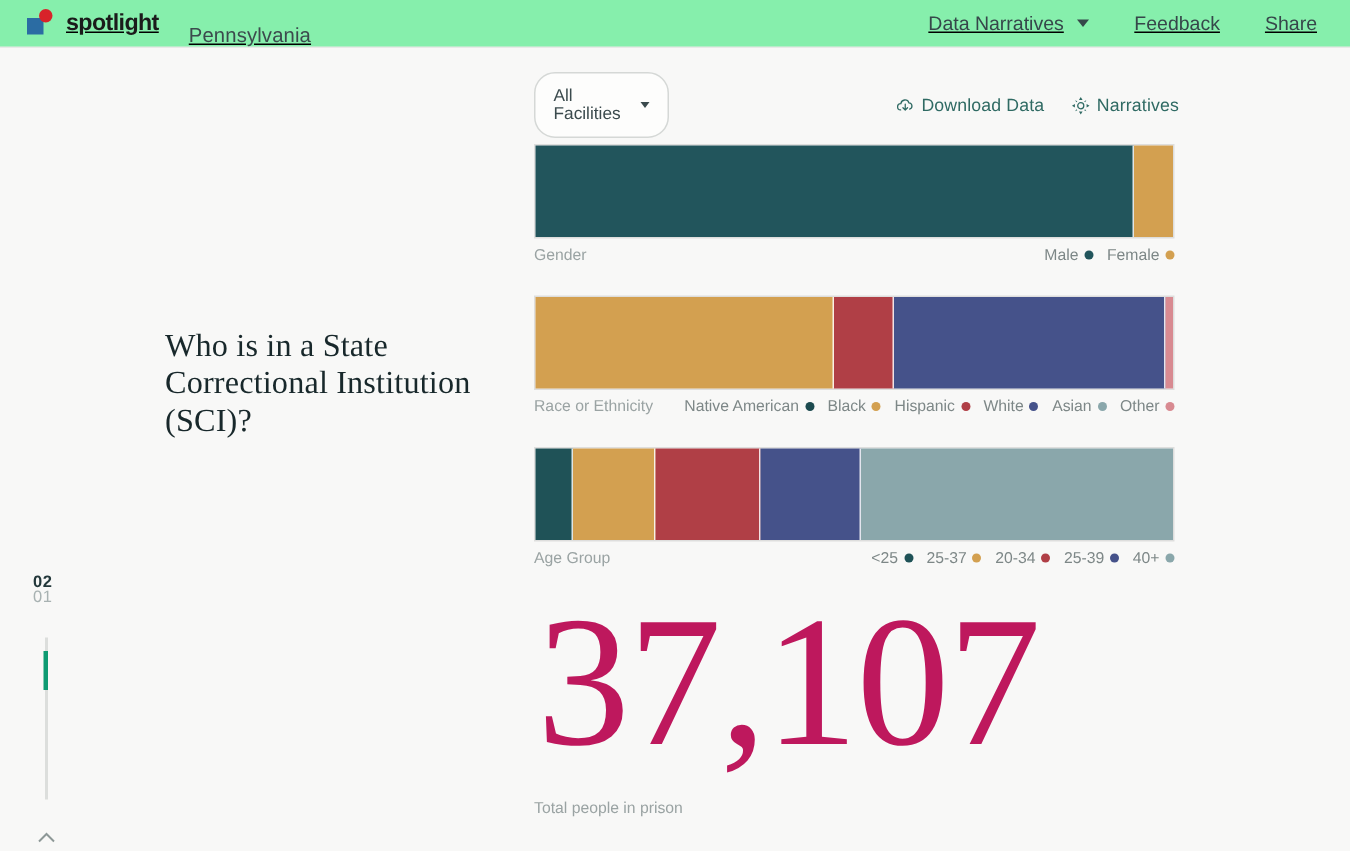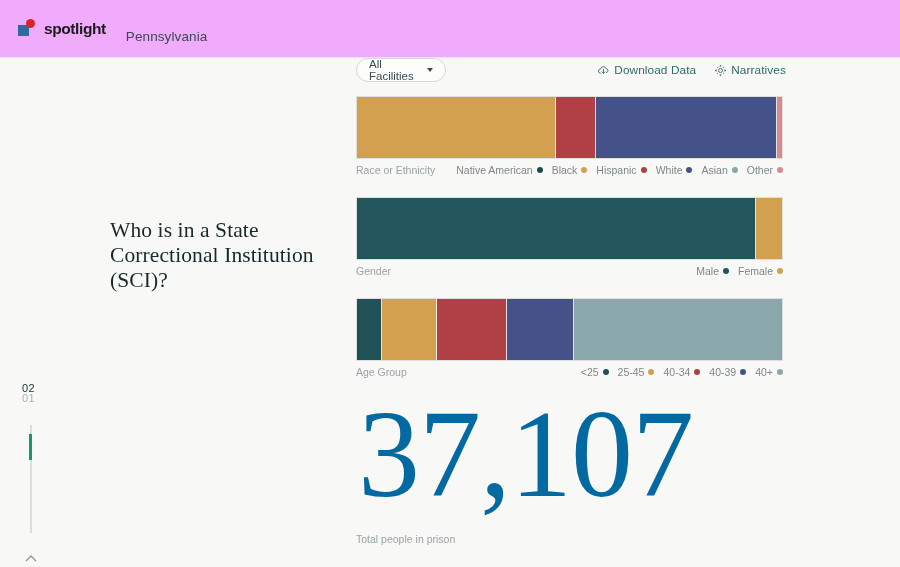--- a/index.html
+++ b/index.html
@@ -6,24 +6,24 @@
   html, body {
     width: 900px; height: 567px;
     background: #f8f8f7;
     font-family: "Liberation Sans", sans-serif;
     overflow: hidden;
   }
   body { position: relative; }
 
   
   .topbar {
-    position: absolute; left: 0; top: 0; width: 900px; height: 58px;
-    background: #f0abfc;
+    position: absolute; left: 0; top: 0; width: 900px; height: 32px;
+    background: #86efac;
     border-bottom: 1px solid #e9e9e7;
-    display: flex; align-items: center;
+    display: flex; align-items: center; text-decoration: underline;
   }
   .brand { display: flex; align-items: center; margin-left: 18px; }
   .logo-mark { position: relative; width: 22px; height: 20px; margin-right: 4px; }
   .logo-sq {
     position: absolute; left: 0; bottom: 3px;
     width: 11px; height: 11px; background: #2b6ca3;
   }
   .logo-dot {
     position: absolute; left: 8px; top: 0px;
     width: 9px; height: 9px; border-radius: 50%; background: #d8232a;
@@ -47,21 +47,21 @@
     border-right: 4px solid transparent;
     border-top: 5px solid #36474a;
   }
 
   
   .rail {
     position: absolute; left: 0; top: 44px; width: 62px; height: 523px;
   }
   .rail-num-cur {
     position: absolute; left: 22px; top: 338px;
-    font-size: 11px; font-weight: normal; color: #23383b; letter-spacing: 0.3px;
+    font-size: 11px; font-weight: bold; color: #23383b; letter-spacing: 0.3px;
   }
   .rail-num-tot {
     position: absolute; left: 22px; top: 348px;
     font-size: 11px; color: #a8b2b2; letter-spacing: 0.3px;
   }
   .rail-track {
     position: absolute; left: 30px; top: 381px;
     width: 2px; height: 108px; background: #dcdedc;
   }
   .rail-thumb {
@@ -86,21 +86,21 @@
   }
 
   
   .main { position: absolute; left: 356px; top: 44px; width: 430px; }
 
   .toolbar {
     display: flex; align-items: center; height: 52px;
   }
   .facility-select {
     display: flex; align-items: center; justify-content: space-between;
-    width: 90px; height: 24px; padding: 0 12px;
+    width: 90px; height: 44px; padding: 0 12px;
     border: 1px solid #d5d8d6; border-radius: 14px;
     background: #fdfdfc; cursor: pointer;
   }
   .facility-select span.lbl { font-size: 11.5px; color: #3b4a4d; }
   .caret-sm {
     width: 0; height: 0; margin-left: 8px;
     border-left: 3.5px solid transparent;
     border-right: 3.5px solid transparent;
     border-top: 4.5px solid #3b4a4d;
   }
@@ -128,40 +128,52 @@
     display: flex; align-items: center; margin-left: 9px;
     font-size: 10.5px; color: #7d8787; cursor: pointer;
   }
   .legend-dot {
     width: 6px; height: 6px; border-radius: 50%; margin-left: 4px;
   }
 
   
   .bigstat {
     font-family: "Liberation Serif", serif;
-    font-size: 124px; line-height: 112px; color: #0369a1;
+    font-size: 124px; line-height: 112px; color: #be185d;
     letter-spacing: -1px; margin-top: 18px; margin-left: 2px;
   }
   .bigstat-label {
     font-size: 10.5px; color: #9aa3a3; margin-top: 22px;
   }
 </style>
 </head>
 <body>
 
 <div class="topbar">
   <div class="brand">
     <span class="logo-mark">
       <span class="logo-sq"></span>
       <span class="logo-dot"></span>
     </span>
     <span class="logo-word">spotlight</span>
   </div>
   <span class="state-name">Pennsylvania</span>
 
+  <nav class="topnav">
+    <div class="topnav-item">
+      <span>Data Narratives</span>
+      <span class="caret"></span>
+    </div>
+    <div class="topnav-item">
+      <span>Feedback</span>
+    </div>
+    <div class="topnav-item">
+      <span>Share</span>
+    </div>
+  </nav>
 </div>
 
 <div class="rail">
   <div class="rail-num-cur">02</div>
   <div class="rail-num-tot">01</div>
   <div class="rail-track"></div>
   <div class="rail-thumb"></div>
   <svg class="rail-chev" viewBox="0 0 14 14">
     <path d="M2 9 L7 4 L12 9" fill="none" stroke="#8d9897" stroke-width="1.3"></path>
   </svg>
@@ -193,20 +205,39 @@
           <path d="M3.4 3.4 L5.2 4.4 L4.4 5.2 Z M12.6 12.6 L10.8 11.6 L11.6 10.8 Z M3.4 12.6 L4.4 10.8 L5.2 11.6 Z M12.6 3.4 L11.6 5.2 L10.8 4.4 Z" fill="#2f6a63"></path>
         </svg>
         <span>Narratives</span>
       </div>
     </div>
   </div>
 
   <div id="charts">
       <div class="bar-block">
         <div class="bar">
+          <div class="seg" title="Male" style="width: 93.8%; background: rgb(34, 85, 92);"></div>
+          <div class="seg" title="Female" style="width: 6.2%; background: rgb(211, 160, 80);"></div>
+        </div>
+        <div class="bar-foot">
+          <div class="bar-label">Gender</div>
+          <div class="legend">
+            <div class="legend-item">
+              <span>Male</span>
+              <span class="legend-dot" style="background: rgb(34, 85, 92);"></span>
+            </div>
+            <div class="legend-item">
+              <span>Female</span>
+              <span class="legend-dot" style="background: rgb(211, 160, 80);"></span>
+            </div>
+          </div>
+        </div>
+      </div>
+      <div class="bar-block">
+        <div class="bar">
           <div class="seg" title="Black" style="width: 46.8%; background: rgb(211, 160, 80);"></div>
           <div class="seg" title="Hispanic" style="width: 9.4%; background: rgb(176, 63, 70);"></div>
           <div class="seg" title="White" style="width: 42.6%; background: rgb(69, 82, 138);"></div>
           <div class="seg" title="Other" style="width: 1.2%; background: rgb(216, 138, 145);"></div>
         </div>
         <div class="bar-foot">
           <div class="bar-label">Race or Ethnicity</div>
           <div class="legend">
             <div class="legend-item">
               <span>Native American</span>
@@ -224,68 +255,49 @@
               <span>White</span>
               <span class="legend-dot" style="background: rgb(69, 82, 138);"></span>
             </div>
             <div class="legend-item">
               <span>Asian</span>
               <span class="legend-dot" style="background: rgb(138, 167, 171);"></span>
             </div>
             <div class="legend-item">
               <span>Other</span>
               <span class="legend-dot" style="background: rgb(216, 138, 145);"></span>
-            </div>
-          </div>
-        </div>
-      </div>
-      <div class="bar-block">
-        <div class="bar">
-          <div class="seg" title="Male" style="width: 93.8%; background: rgb(34, 85, 92);"></div>
-          <div class="seg" title="Female" style="width: 6.2%; background: rgb(211, 160, 80);"></div>
-        </div>
-        <div class="bar-foot">
-          <div class="bar-label">Gender</div>
-          <div class="legend">
-            <div class="legend-item">
-              <span>Male</span>
-              <span class="legend-dot" style="background: rgb(34, 85, 92);"></span>
-            </div>
-            <div class="legend-item">
-              <span>Female</span>
-              <span class="legend-dot" style="background: rgb(211, 160, 80);"></span>
             </div>
           </div>
         </div>
       </div>
       <div class="bar-block">
         <div class="bar">
           <div class="seg" title="&lt;25" style="width: 5.9%; background: rgb(31, 82, 87);"></div>
           <div class="seg" title="25-29" style="width: 12.9%; background: rgb(211, 160, 80);"></div>
           <div class="seg" title="30-34" style="width: 16.4%; background: rgb(176, 63, 70);"></div>
           <div class="seg" title="35-39" style="width: 15.9%; background: rgb(69, 82, 138);"></div>
           <div class="seg" title="40+" style="width: 48.9%; background: rgb(138, 167, 171);"></div>
         </div>
         <div class="bar-foot">
           <div class="bar-label">Age Group</div>
           <div class="legend">
             <div class="legend-item">
               <span>&lt;25</span>
               <span class="legend-dot" style="background: rgb(31, 82, 87);"></span>
             </div>
             <div class="legend-item">
-              <span>25-45</span>
+              <span>25-37</span>
               <span class="legend-dot" style="background: rgb(211, 160, 80);"></span>
             </div>
             <div class="legend-item">
-              <span>40-34</span>
+              <span>20-34</span>
               <span class="legend-dot" style="background: rgb(176, 63, 70);"></span>
             </div>
             <div class="legend-item">
-              <span>40-39</span>
+              <span>25-39</span>
               <span class="legend-dot" style="background: rgb(69, 82, 138);"></span>
             </div>
             <div class="legend-item">
               <span>40+</span>
               <span class="legend-dot" style="background: rgb(138, 167, 171);"></span>
             </div>
           </div>
         </div>
       </div>
     </div>

